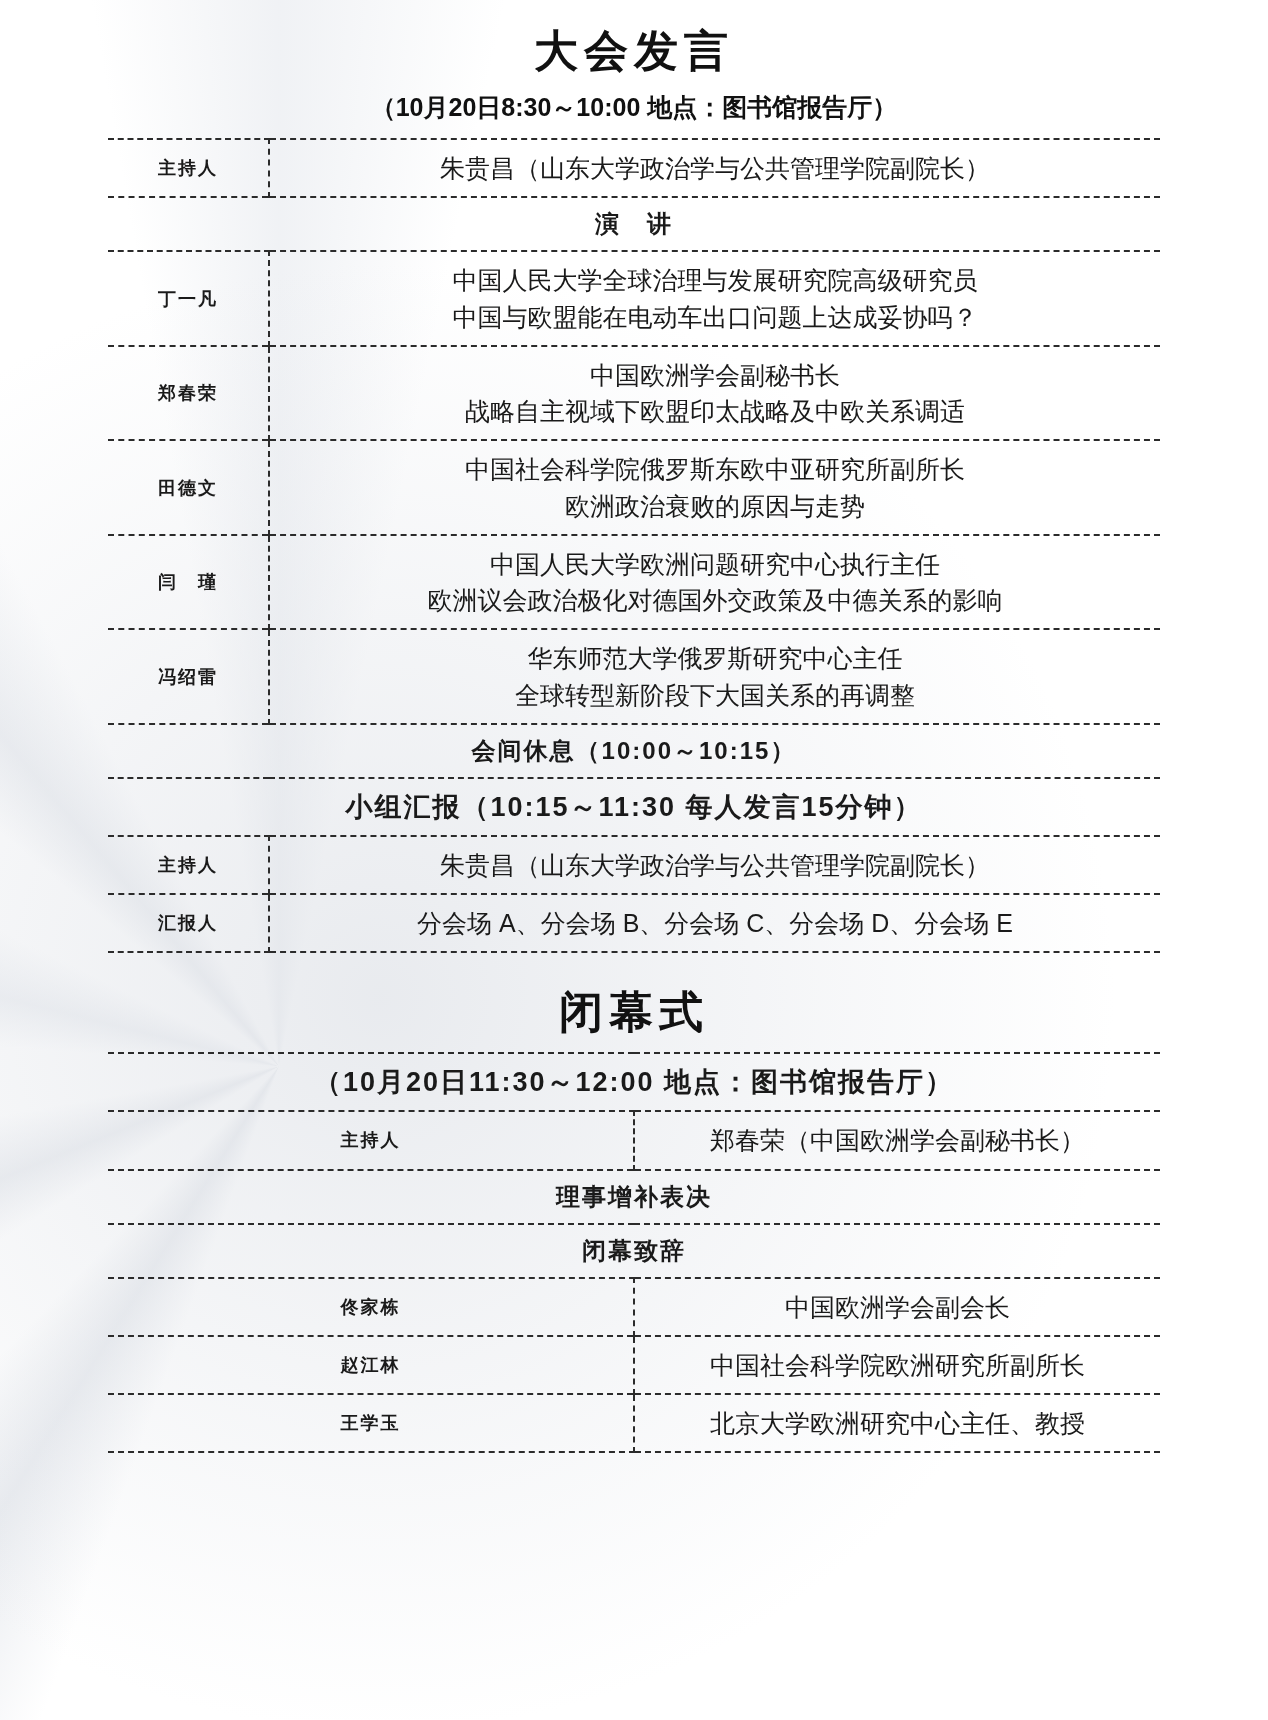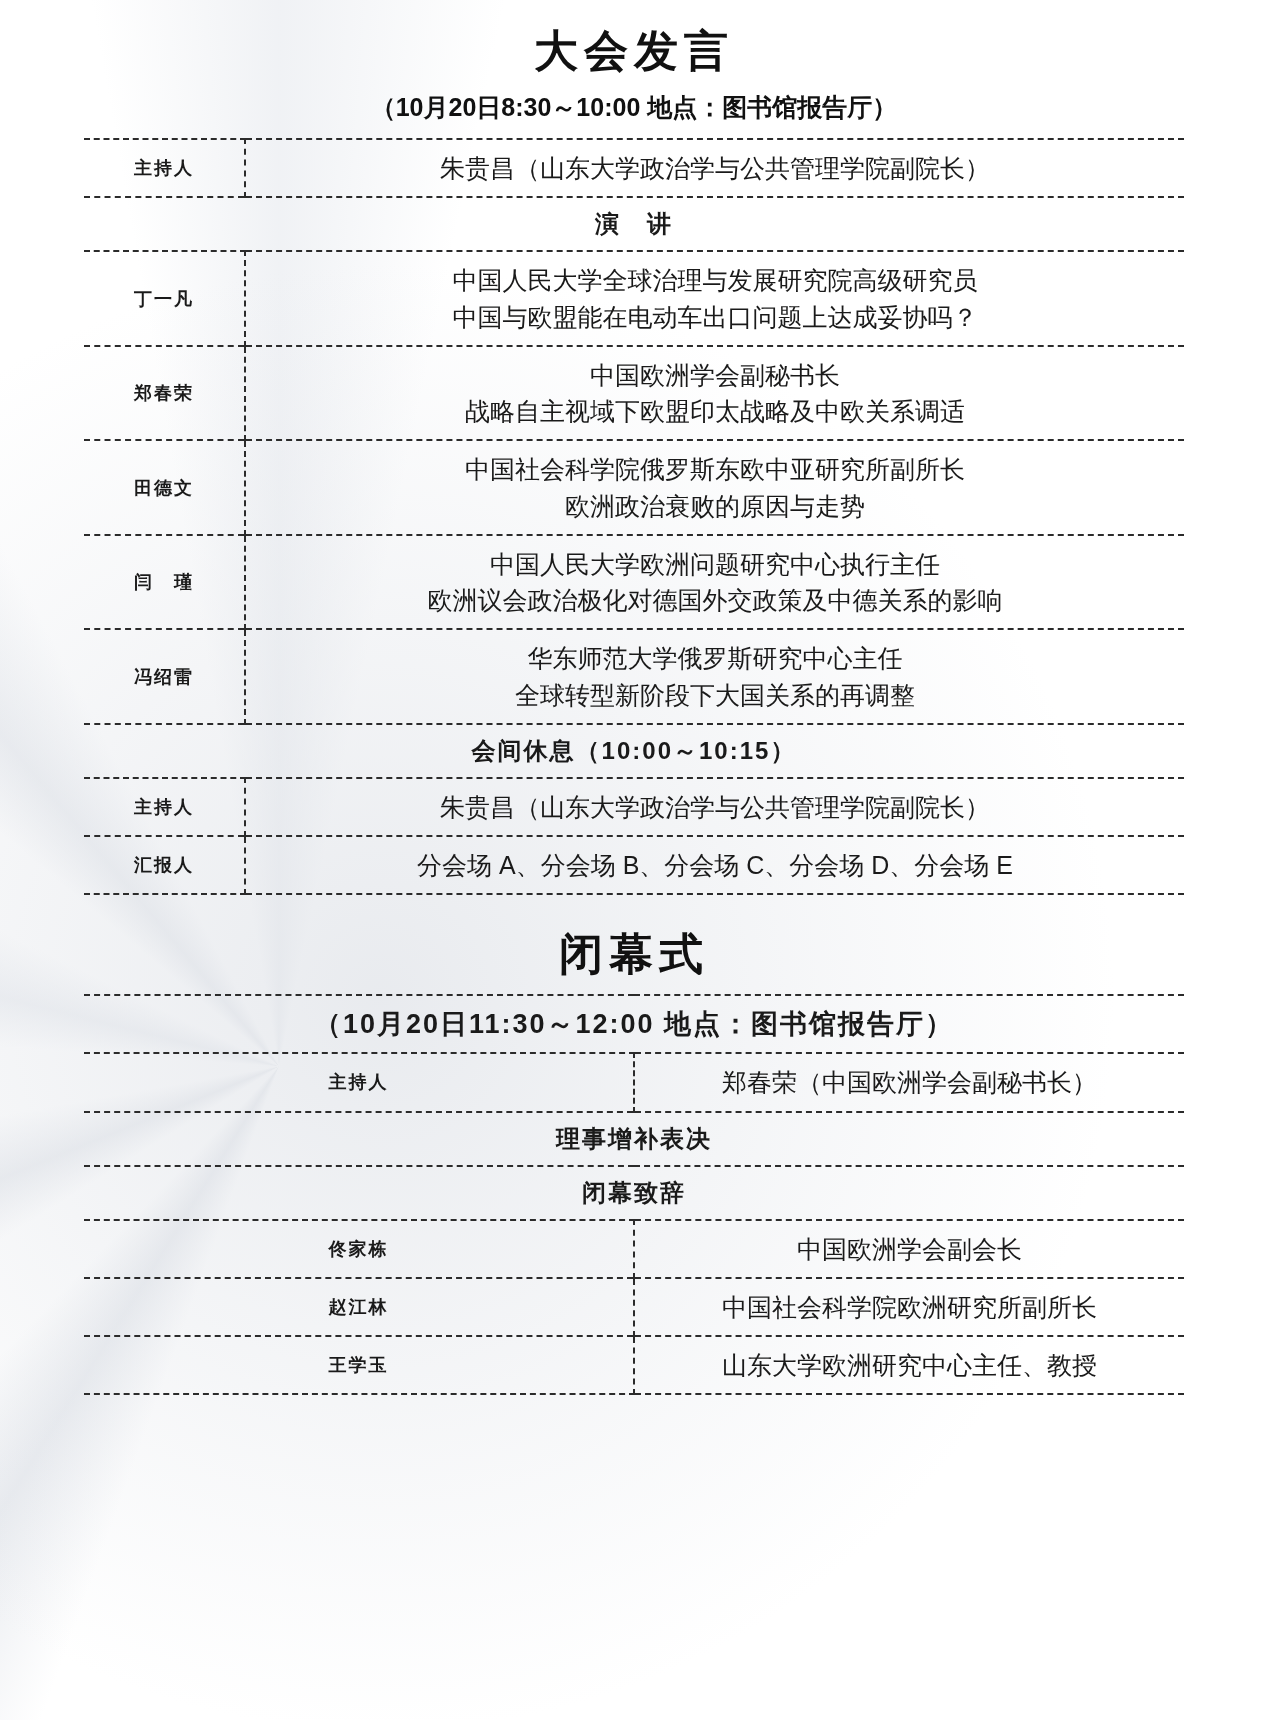--- a/index.html
+++ b/index.html
@@ -37,21 +37,21 @@
         rgba(255,255,255,0) 150deg,
         rgba(230,233,238,0.6) 160deg,
         rgba(255,255,255,0) 172deg,
         rgba(255,255,255,0) 360deg);
     z-index: 0;
     pointer-events: none;
   }
   .page {
     position: relative;
     z-index: 1;
-    padding: 0 84px;
+    padding: 0 108px;
     box-sizing: border-box;
   }
 
   .section-title {
     text-align: center;
     font-size: 44px;
     font-weight: bold;
     letter-spacing: 6px;
     margin: 0;
     padding: 22px 0 10px 0;
@@ -159,20 +159,23 @@
         <td class="label">冯绍雷</td>
         <td class="value">
           <span class="line">华东师范大学俄罗斯研究中心主任</span>
           <span class="line">全球转型新阶段下大国关系的再调整</span>
         </td>
       </tr>
       <tr>
         <td class="center" colspan="2">会间休息（10:00～10:15）</td>
       </tr>
       <tr>
+        <td class="center big" colspan="2">小组汇报（10:15～11:30  每人发言15分钟）</td>
+      </tr>
+      <tr>
         <td class="label">主持人</td>
         <td class="value">
           <span class="line">朱贵昌（山东大学政治学与公共管理学院副院长）</span>
         </td>
       </tr>
       <tr>
         <td class="label">汇报人</td>
         <td class="value">
           <span class="line">分会场 A、分会场 B、分会场 C、分会场 D、分会场 E</span>
         </td>
@@ -207,19 +210,19 @@
       </tr>
       <tr>
         <td class="label">赵江林</td>
         <td class="value">
           <span class="line">中国社会科学院欧洲研究所副所长</span>
         </td>
       </tr>
       <tr>
         <td class="label">王学玉</td>
         <td class="value">
-          <span class="line">山东大学欧洲研究中心主任、教授</span>
+          <span class="line">北京大学欧洲研究中心主任、教授</span>
         </td>
       </tr>
     </tbody>
   </table>
 
 </div>
 
 </body></html>

